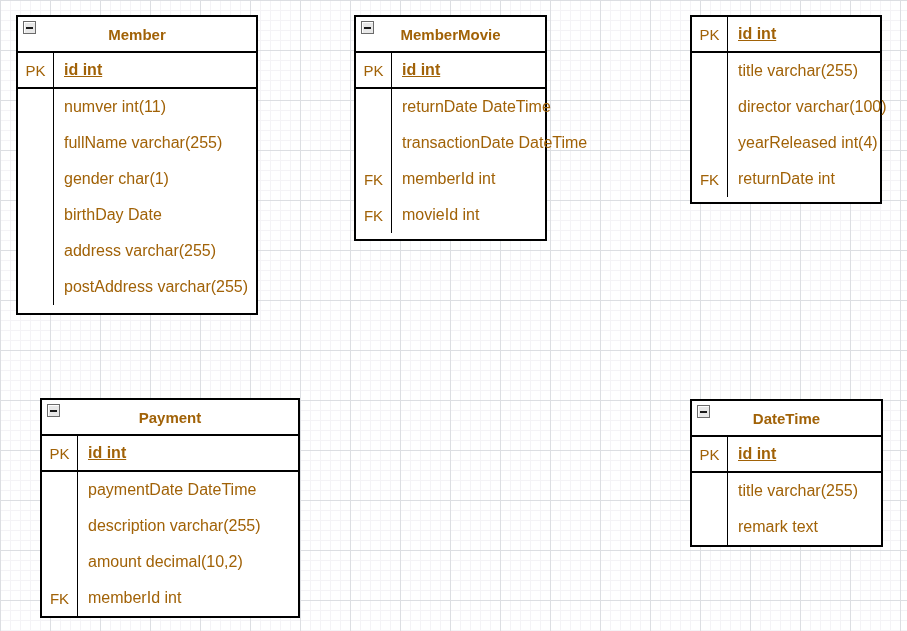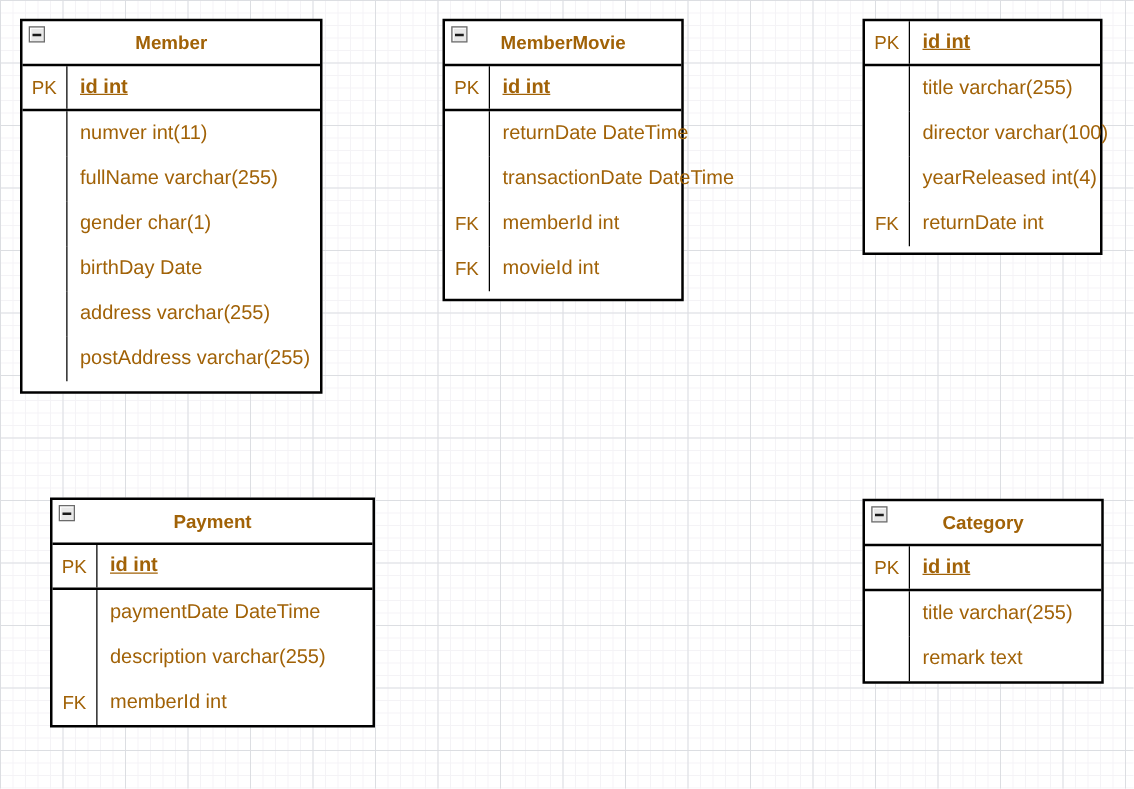--- a/index.html
+++ b/index.html
@@ -187,32 +187,36 @@
     <div class="er-body pad0">
       <div class="er-row">
         <span class="cell-key"></span>
         <span class="cell-field">paymentDate DateTime</span>
       </div>
       <div class="er-row">
         <span class="cell-key"></span>
         <span class="cell-field">description varchar(255)</span>
       </div>
       <div class="er-row">
+        <span class="cell-key"></span>
+        <span class="cell-field">amount decimal(10,2)</span>
+      </div>
+      <div class="er-row">
         <span class="cell-key">FK</span>
         <span class="cell-field">memberId int</span>
       </div>
     </div>
   </div>
 
   <div class="er-table t-category">
     <div class="er-header">
       <span class="collapse-icon">
           <span class="minus"></span>
         </span>
-      <span class="er-title">Category</span>
+      <span class="er-title">DateTime</span>
     </div>
     <div class="er-pkrow">
       <span class="cell-key">PK</span>
       <span class="cell-field pk-field">id int</span>
     </div>
     <div class="er-body pad0">
       <div class="er-row">
         <span class="cell-key"></span>
         <span class="cell-field">title varchar(255)</span>
       </div>

